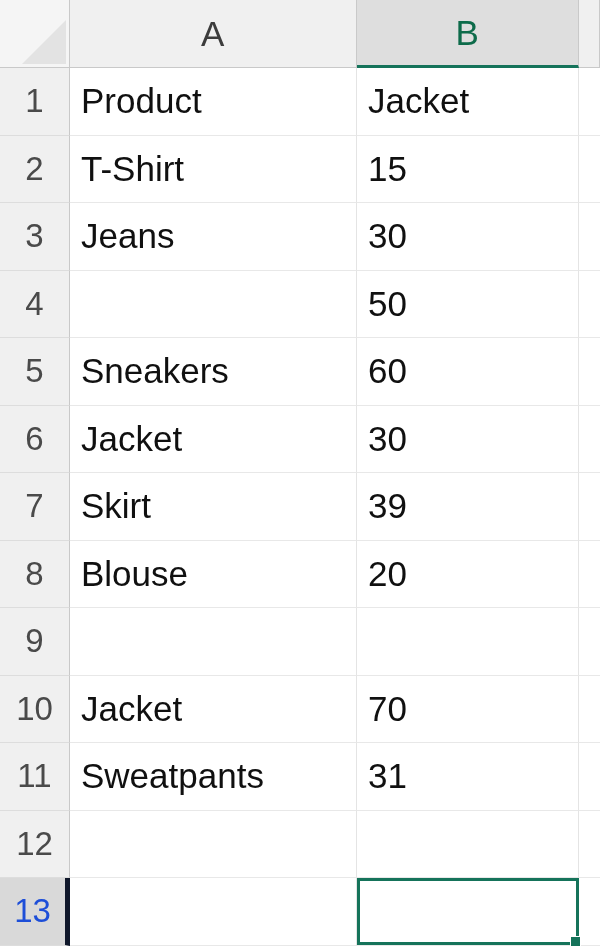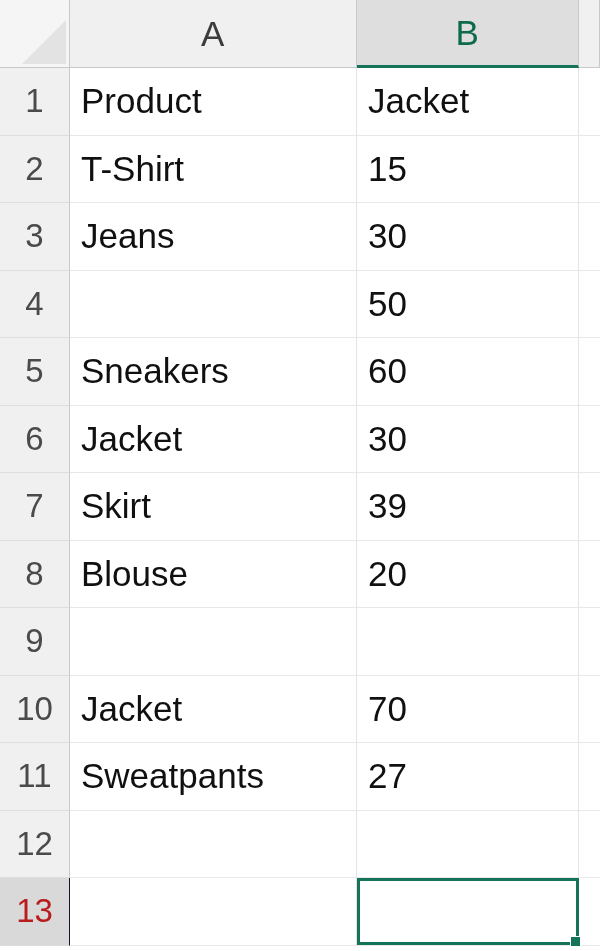--- a/index.html
+++ b/index.html
@@ -81,22 +81,22 @@
     display: flex;
     align-items: center;
     justify-content: center;
     font-size: 33px;
     color: #4a4a4a;
     font-weight: 400;
     box-sizing: border-box;
   }
   .rowhead.active {
     background: #d9d9d9;
-    color: #b91c1c;
-    border-right: 1px solid #0f172a;
+    color: #1d4ed8;
+    border-right: 5px solid #0f172a;
   }
 
   
   .cell {
     background: #ffffff;
     border-right: 1px solid #e4e4e4;
     border-bottom: 1px solid #e8e8e8;
     display: flex;
     align-items: center;
     padding-left: 11px;
@@ -252,21 +252,21 @@
         <span>70</span>
       </div>
       <div class="cell colc"></div>
       <div class="rowhead">
         <span>11</span>
       </div>
       <div class="cell">
         <span>Sweatpants</span>
       </div>
       <div class="cell">
-        <span>27</span>
+        <span>31</span>
       </div>
       <div class="cell colc"></div>
       <div class="rowhead">
         <span>12</span>
       </div>
       <div class="cell">
         <span></span>
       </div>
       <div class="cell">
         <span></span>

